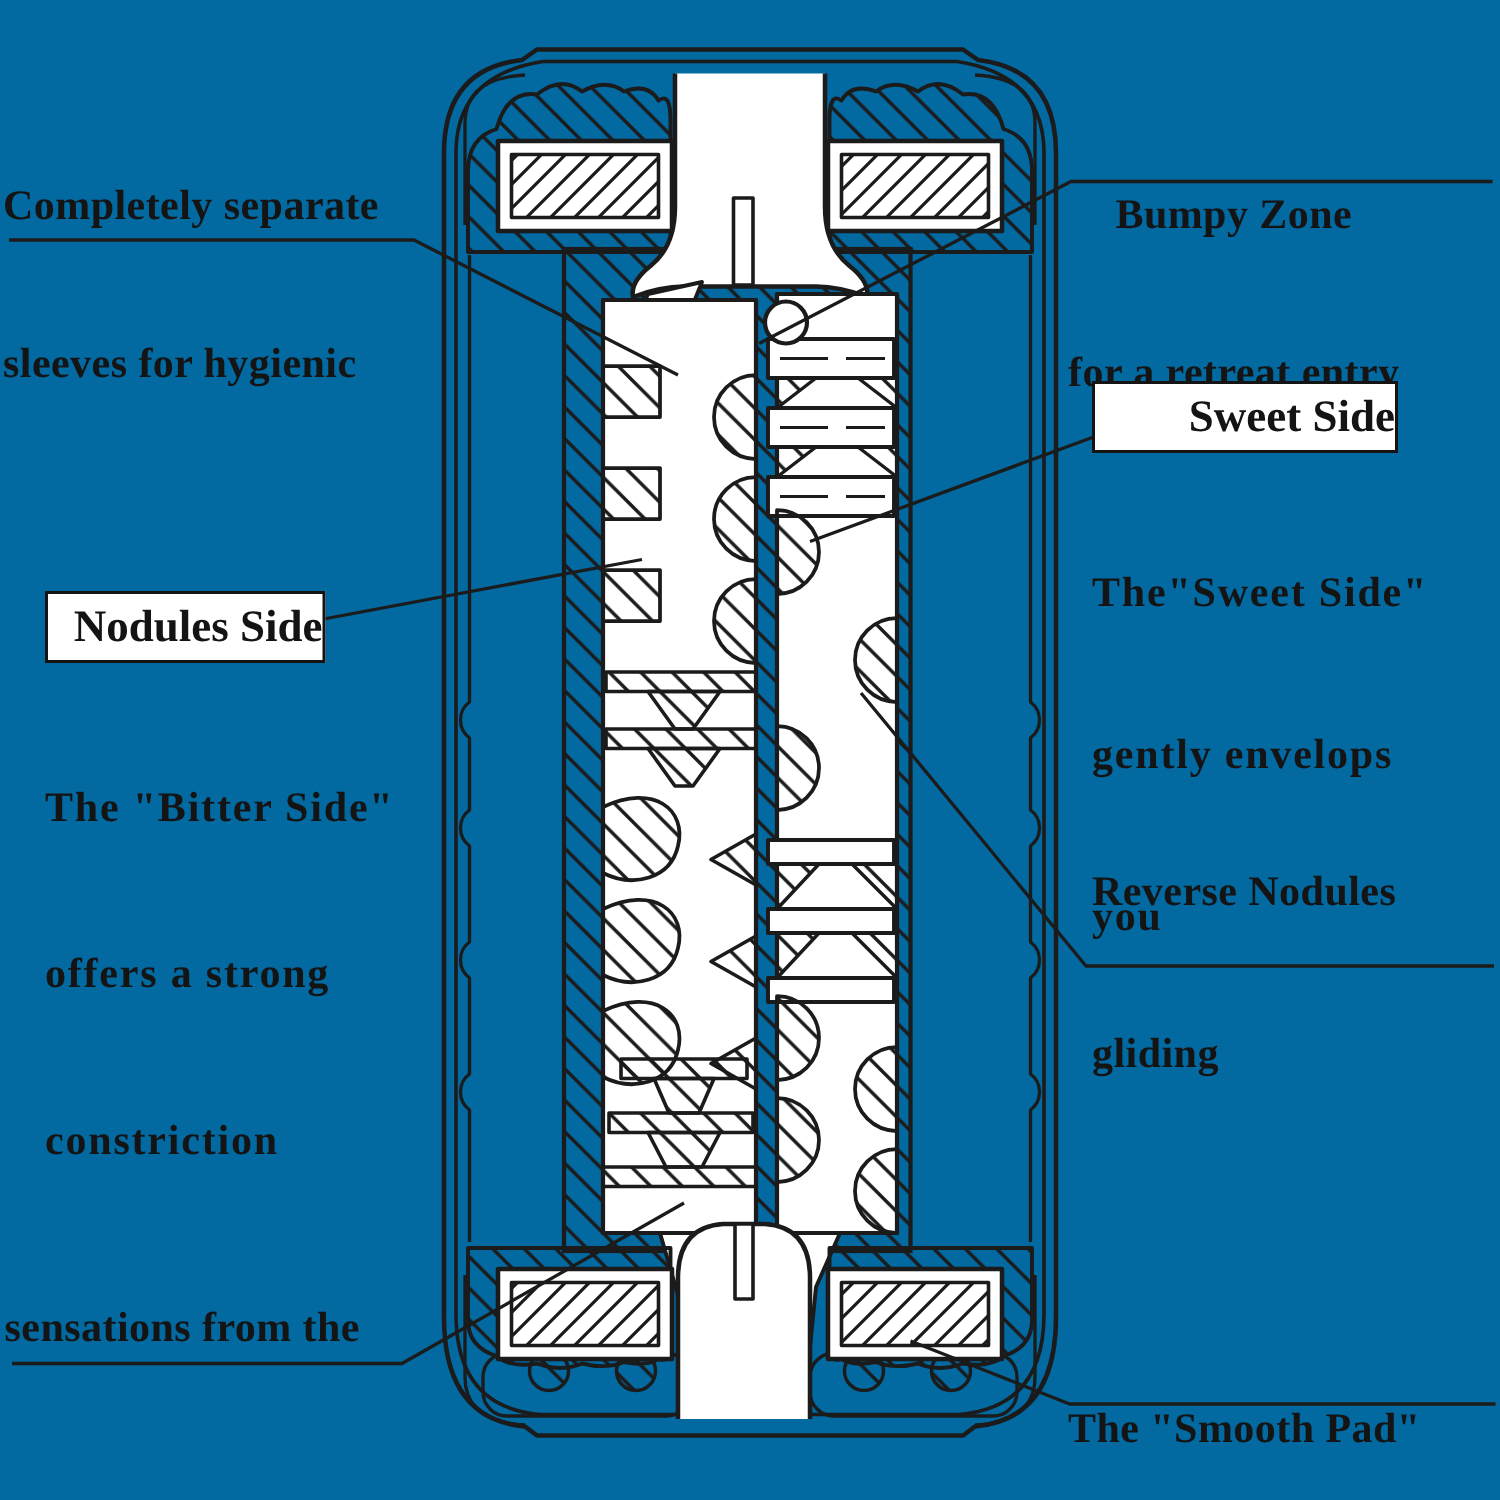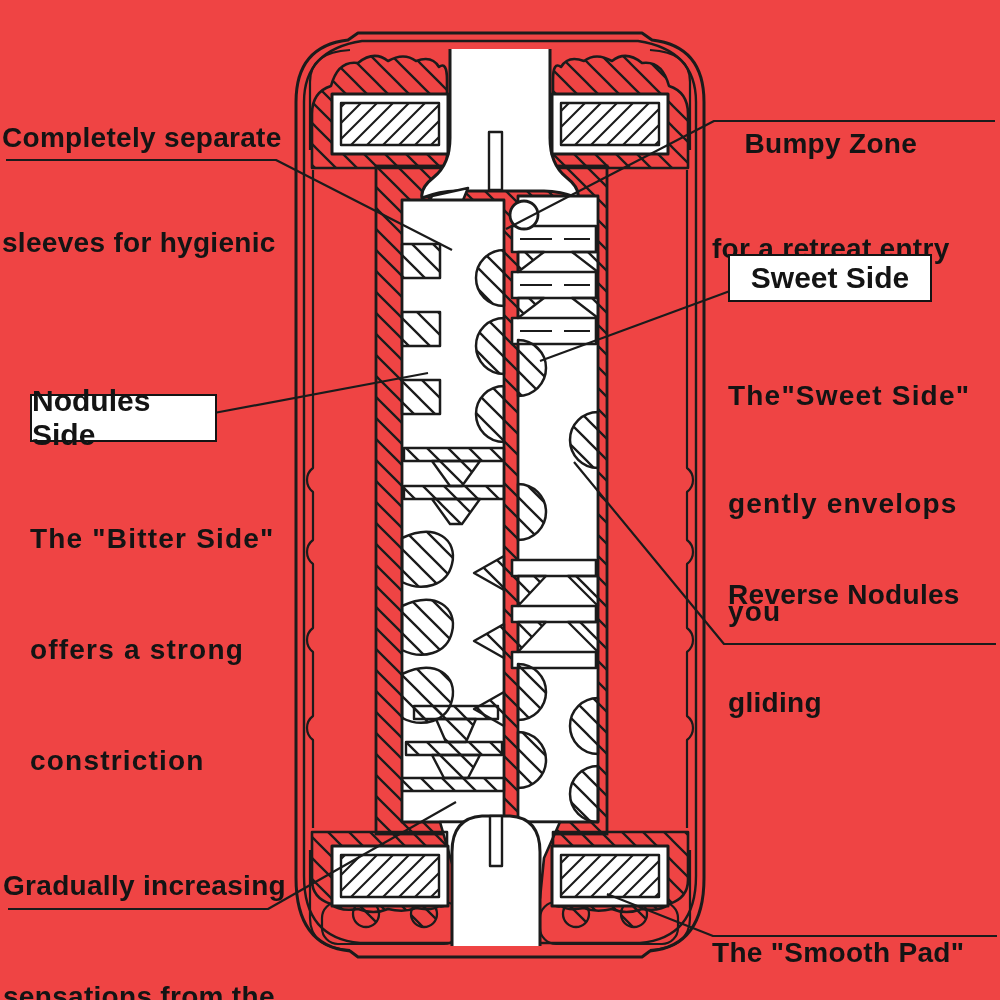--- a/index.html
+++ b/index.html
@@ -1,23 +1,23 @@
 <!DOCTYPE html>
 <html><head>
 <meta charset="utf-8">
 <style>
   html,body{margin:0;padding:0;background:#fff;width:1000px;height:1000px;overflow:hidden;}
-  #stage{position:relative;width:1000px;height:1000px;background:#ef4444;
-         font-family:Liberation Sans, sans-serif;color:#141414;}
+  #stage{position:relative;width:1000px;height:1000px;background:#0369a1;
+         font-family:Liberation Serif, serif;color:#141414;}
   svg{position:absolute;left:0;top:0;}
   .ann{position:absolute;font-weight:700;font-size:28px;line-height:35px;
        letter-spacing:0.3px;white-space:pre;}
   .desc{font-size:28px;line-height:37px;letter-spacing:1.2px;}
   .labelbox{position:absolute;border:2.5px solid #141414;background:#fff;
-       display:flex;align-items:center;justify-content:center;
+       display:flex;align-items:center;justify-content:flex-end;
        font-weight:700;font-size:30px;}
 </style>
 </head>
 <body>
 
 <div id="stage">
 
 <svg width="1000" height="1000" viewBox="0 0 1000 1000">
   <defs>
     <pattern id="hB" patternUnits="userSpaceOnUse" width="21" height="21">
@@ -185,21 +185,20 @@
     <div>offers a strong</div>
     <div>constriction</div>
   </div>
 
   <div class="ann" style="left:728px;top:505px;line-height:36px;">
     <div>Reverse Nodules</div>
     <div>gliding</div>
   </div>
 
   <div class="ann" style="left:3px;top:793px;line-height:37px;">
-    <div>Gradually increasing</div>
     <div>sensations from the</div>
     
   </div>
 
   <div class="ann" style="left:712px;top:860px;line-height:37px;">
     <div>The "Smooth Pad"</div>
     
   </div>
 
 </div>

